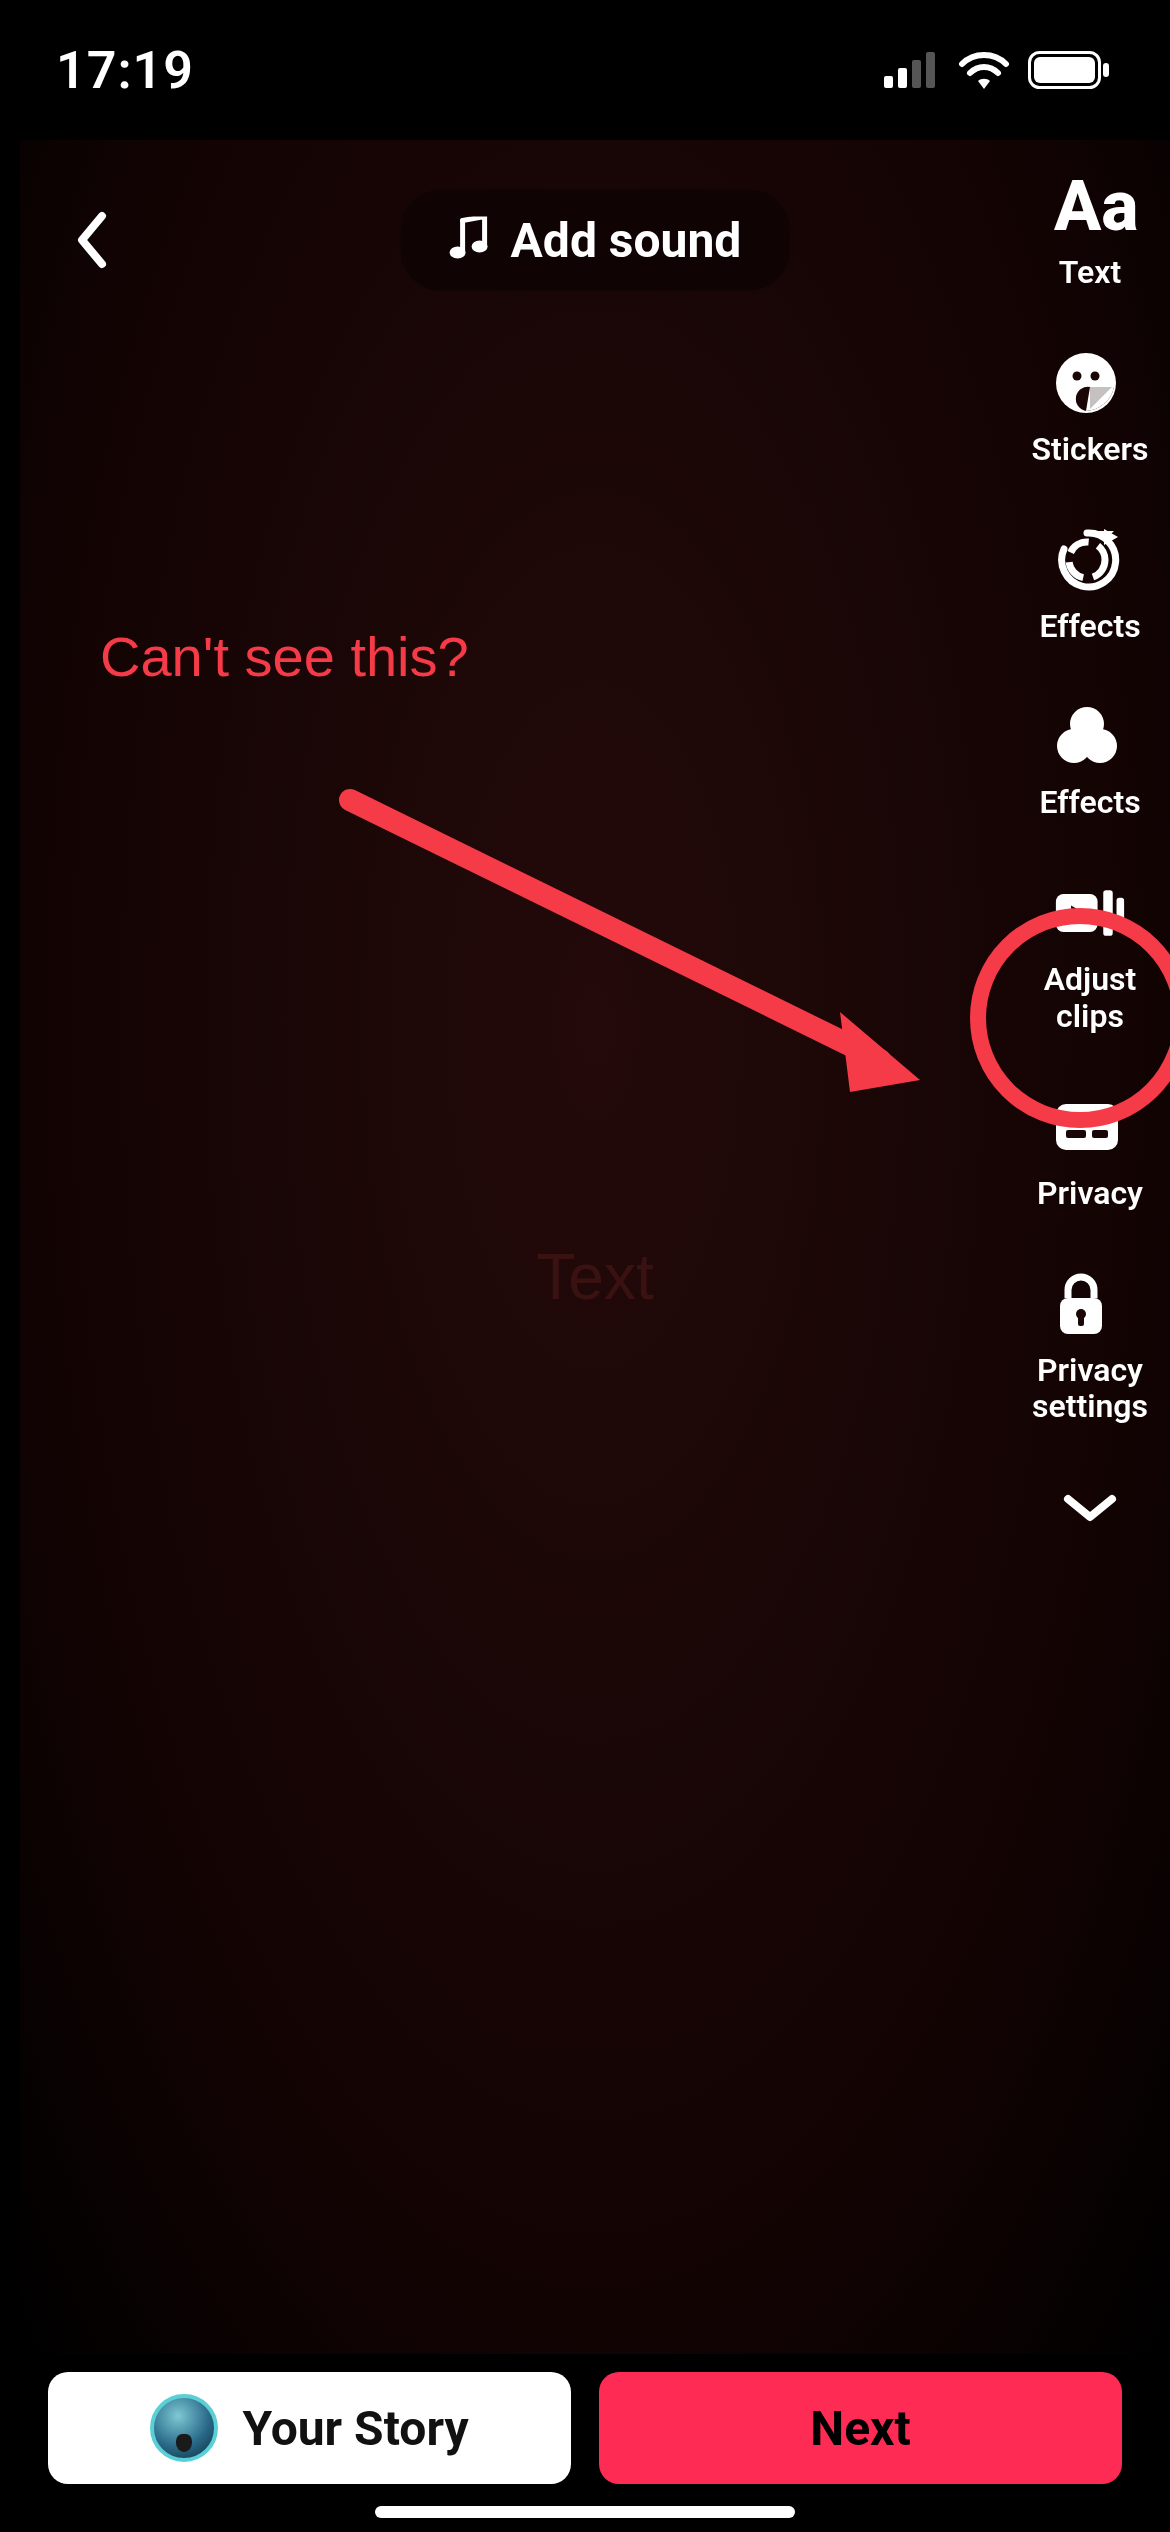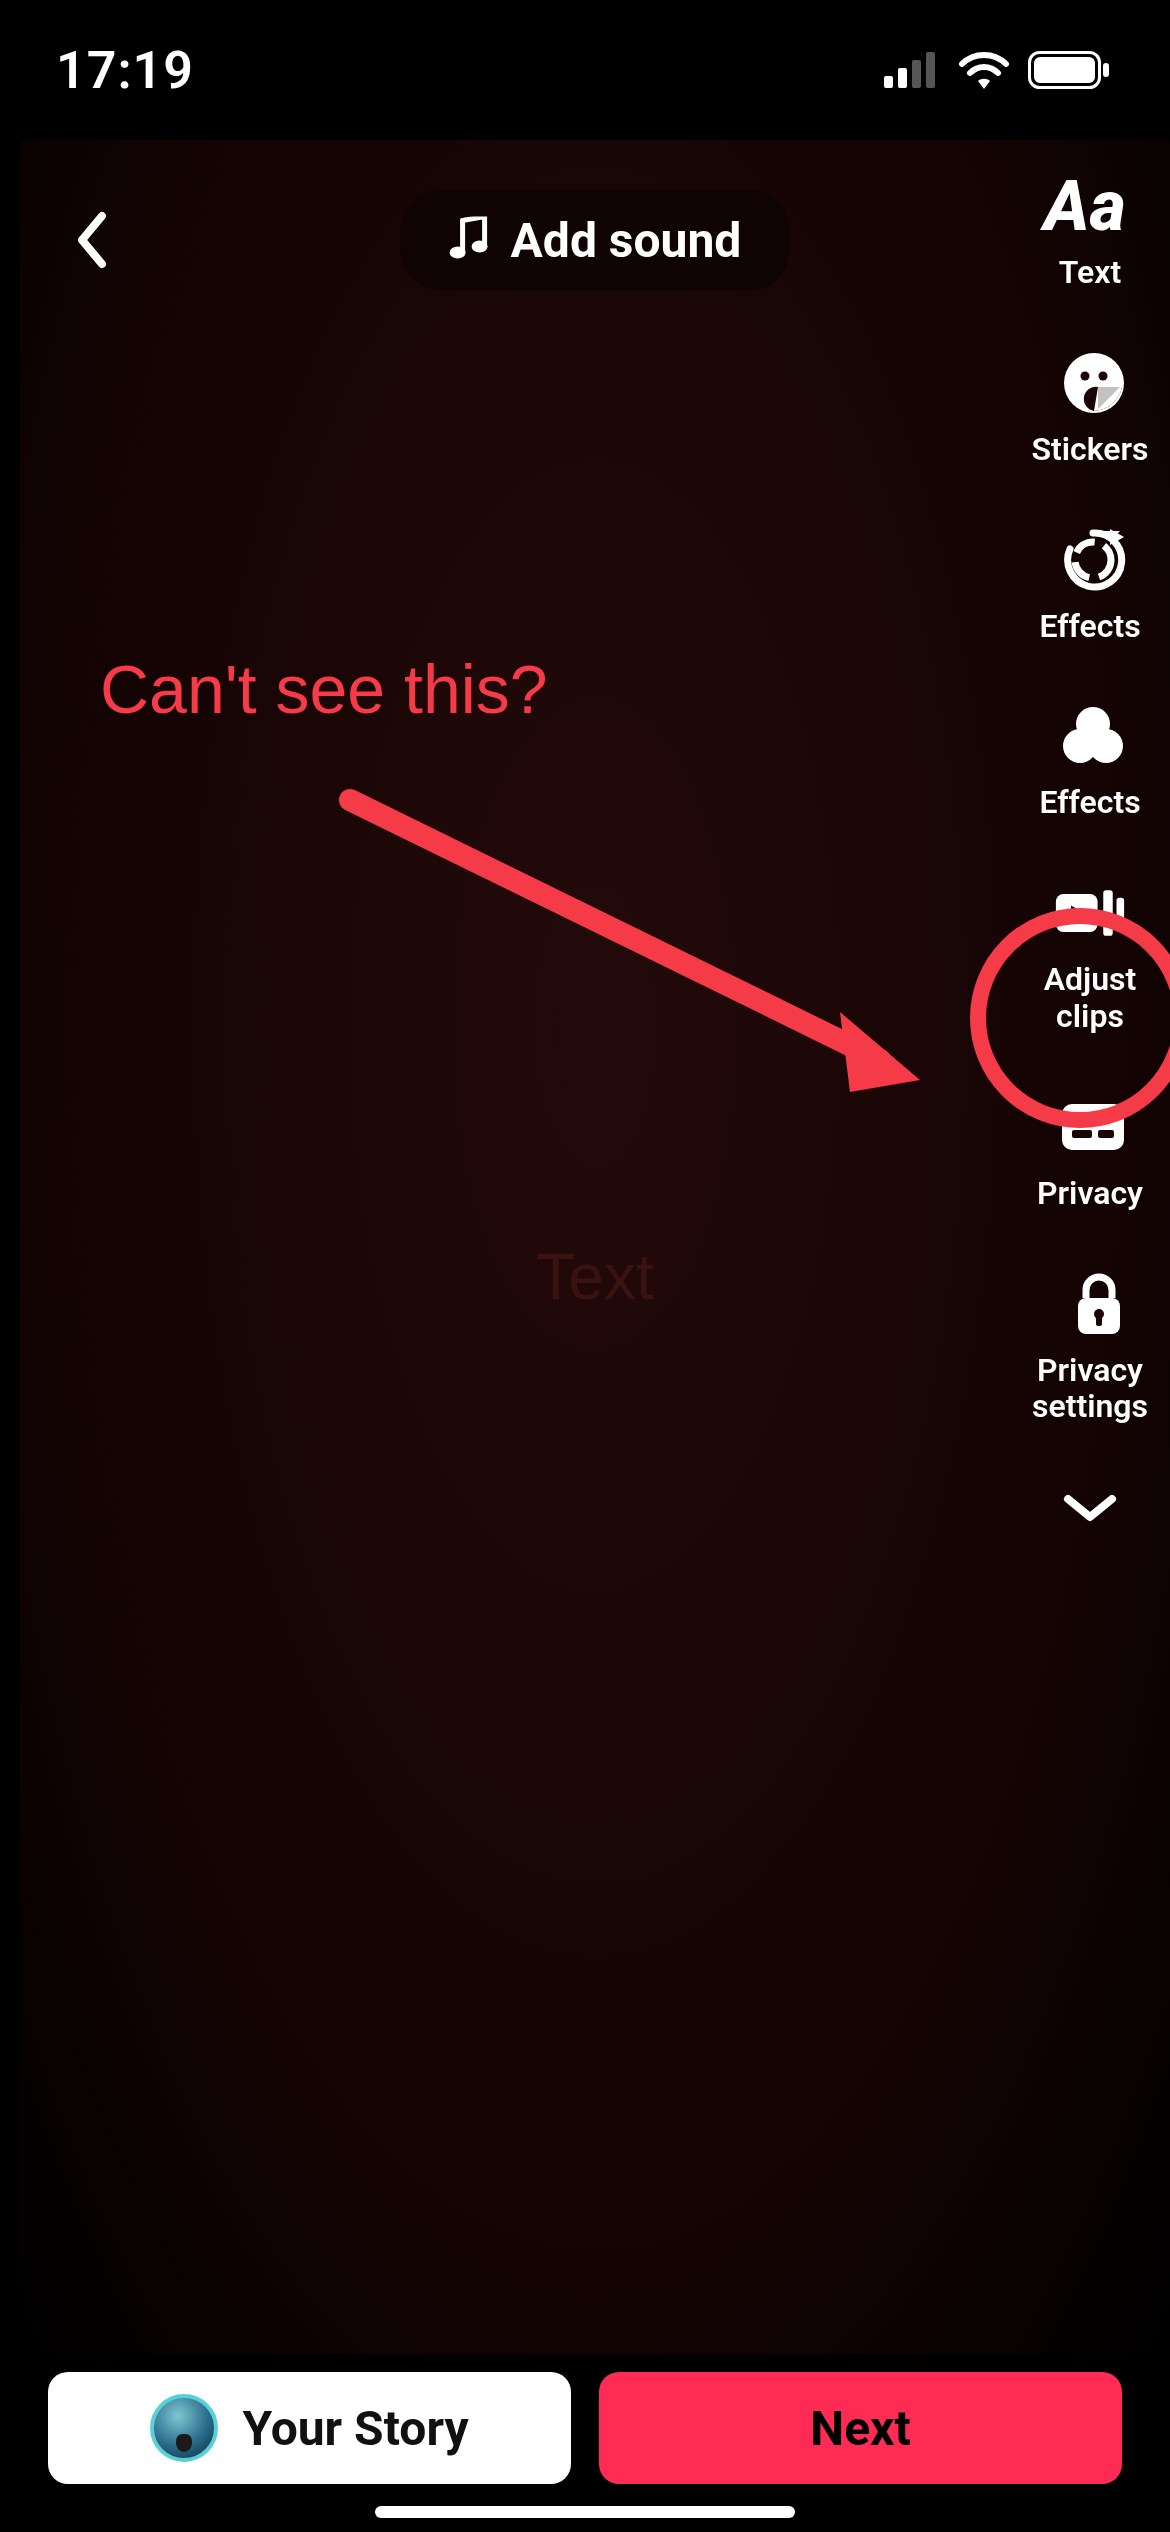--- a/index.html
+++ b/index.html
@@ -99,45 +99,44 @@
     align-items: center;
     gap: 12px;
     cursor: pointer;
     width: 160px;
   }
   .tool-icon {
     width: 72px;
     height: 72px;
     display: flex;
     align-items: center;
-    justify-content: flex-end;
-    font-style: italic;
+    justify-content: flex-start;
   }
   .tool-label {
     font-size: 32px;
     font-weight: 600;
     color: #fff;
     text-align: center;
     line-height: 1.15;
     white-space: pre-line;
   }
   .text-aa {
     font-size: 70px;
     font-weight: 800;
     line-height: 1;
   }
   .expand-more {
     margin-top: 10px;
     cursor: pointer;
   }
   .annotation-text {
     position: absolute;
-    top: 510px;
+    top: 484px;
     left: 80px;
-    font-size: 68px;
+    font-size: 56px;
     font-weight: 400;
     color: #f53a48;
     font-family: Helvetica, Arial, sans-serif;
   }
   .arrow-svg {
     position: absolute;
     top: 620px;
     left: 300px;
     pointer-events: none;
   }

